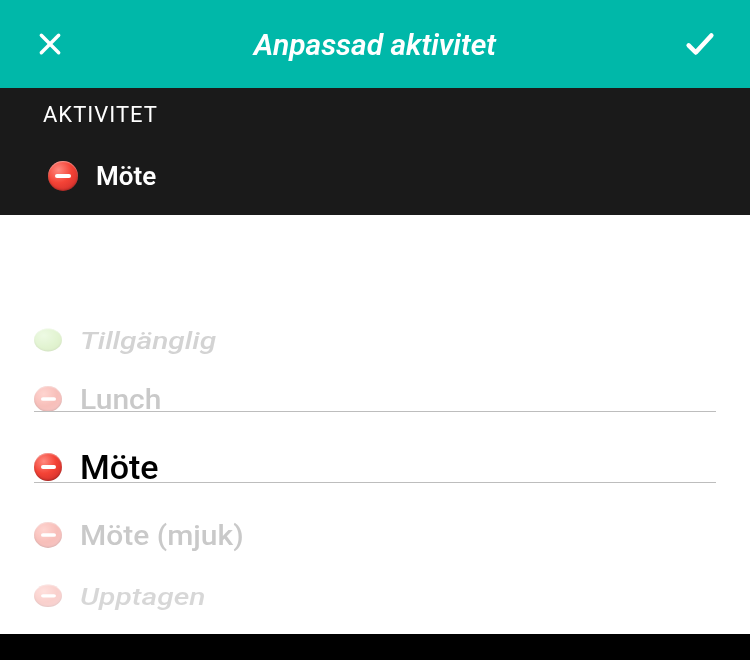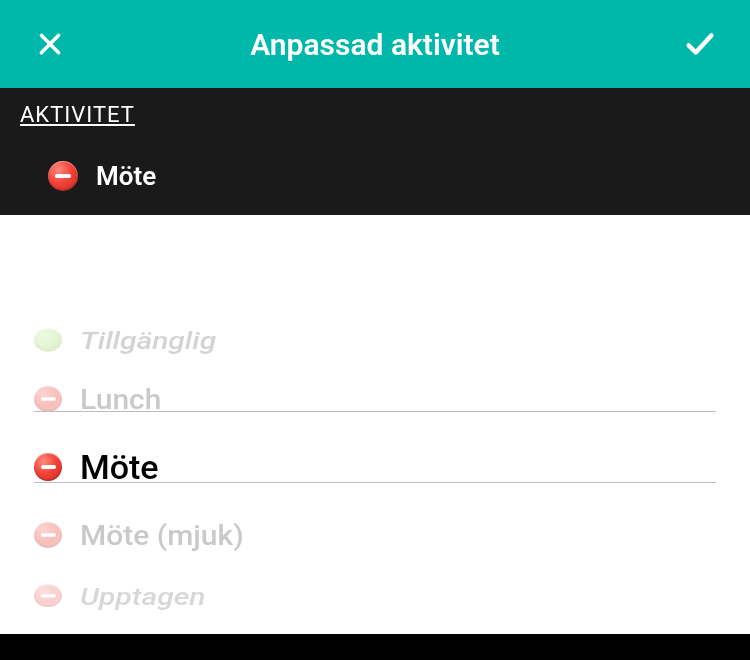--- a/index.html
+++ b/index.html
@@ -12,36 +12,36 @@
     justify-content: space-between;
     padding: 0 28px;
     color: #fff;
   }
   .header-title {
     font-size: 30px;
     font-weight: 600;
     color: #fff;
     text-align: center;
     flex: 1;
+    font-style: italic;
   }
   .icon-btn {
     width: 44px;
     height: 44px;
     display: flex;
     align-items: center;
     justify-content: center;
     cursor: pointer;
   }
   .section-header {
     background: #1a1a1a;
     color: #fff;
     font-size: 22px;
     letter-spacing: 1px;
-    padding: 14px 20px;
-    text-decoration: underline;
+    padding: 14px 43px;
   }
   .selected-row {
     background: #1a1a1a;
     display: flex;
     align-items: center;
     gap: 18px;
     padding: 20px 48px 24px 48px;
   }
   .selected-label {
     color: #fff;

